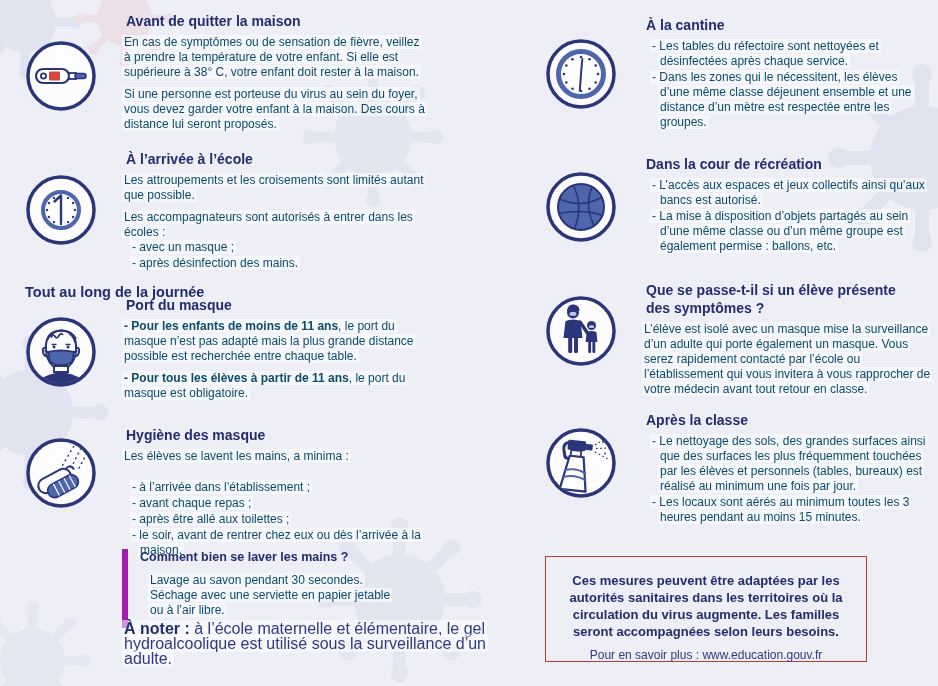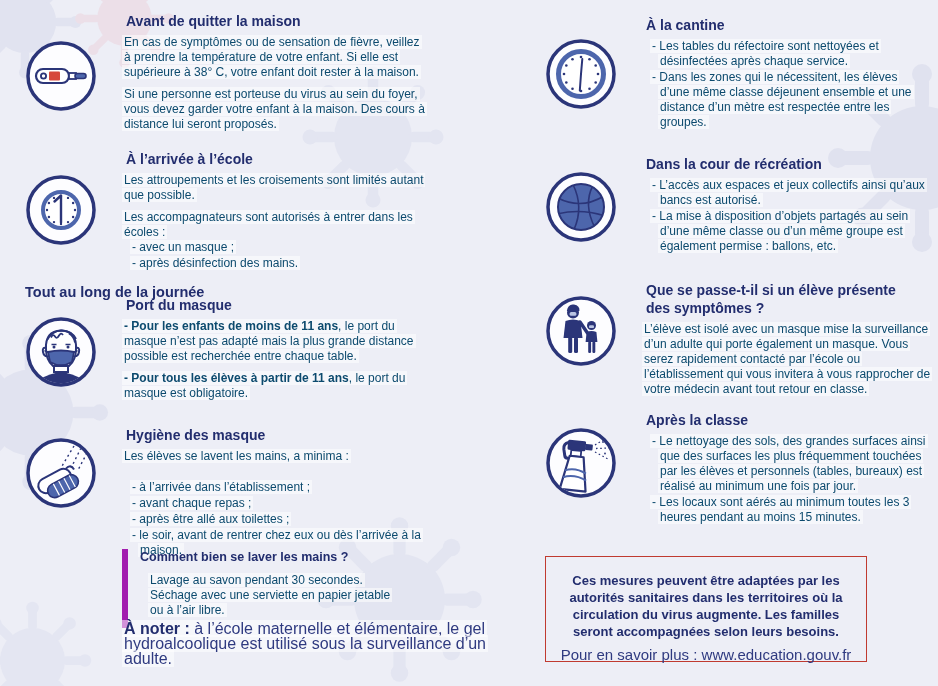--- a/index.html
+++ b/index.html
@@ -27,21 +27,21 @@
   .tip{position:absolute;border-left:6px solid #a21caf;padding:1px 0 2px 12px;}
   .tip .tip-title{margin:0 0 2px;font-size:12.5px;font-weight:700;color:#222d6e;line-height:15px;}
   .tip p.body{max-width:252px;margin:8px;}
 
   .note{position:absolute;font-size:16px;line-height:15px;color:#2f3a80;max-width:372px;}
   .note b{color:#222d6e;}
 
   
   .notice{position:absolute;border:1.5px solid #c03a30;text-align:center;padding:15px 12px 14px;box-sizing:border-box;}
   .notice .n-bold{margin:0 auto;font-size:13px;line-height:17px;font-weight:700;color:#222d6e;max-width:364px;}
-  .notice .n-more{margin:7px auto 0;font-size:15px;line-height:16px;color:#2f3a80;max-width:364px;}
+  .notice .n-more{margin:7px auto 0;font-size:12px;line-height:16px;color:#2f3a80;max-width:364px;}
 </style>
 </head>
 <body>
 
 <div class="canvas">
 
   <svg width="0" height="0" style="position:absolute">
     <symbol id="virus" viewBox="0 0 100 100">
       <circle cx="50" cy="50" r="26" fill="currentColor"></circle>
       <g stroke="currentColor" stroke-width="7" stroke-linecap="round" fill="none">

